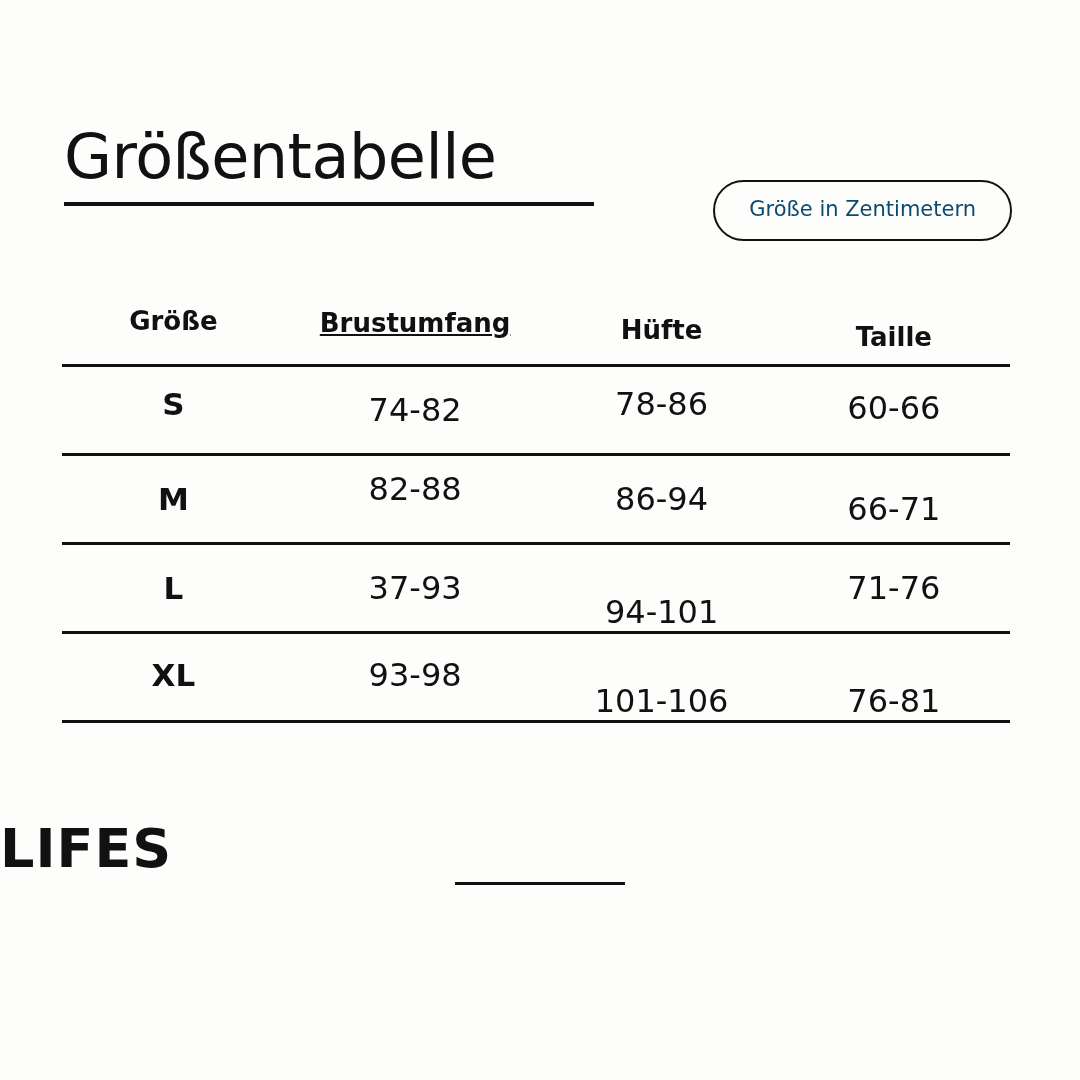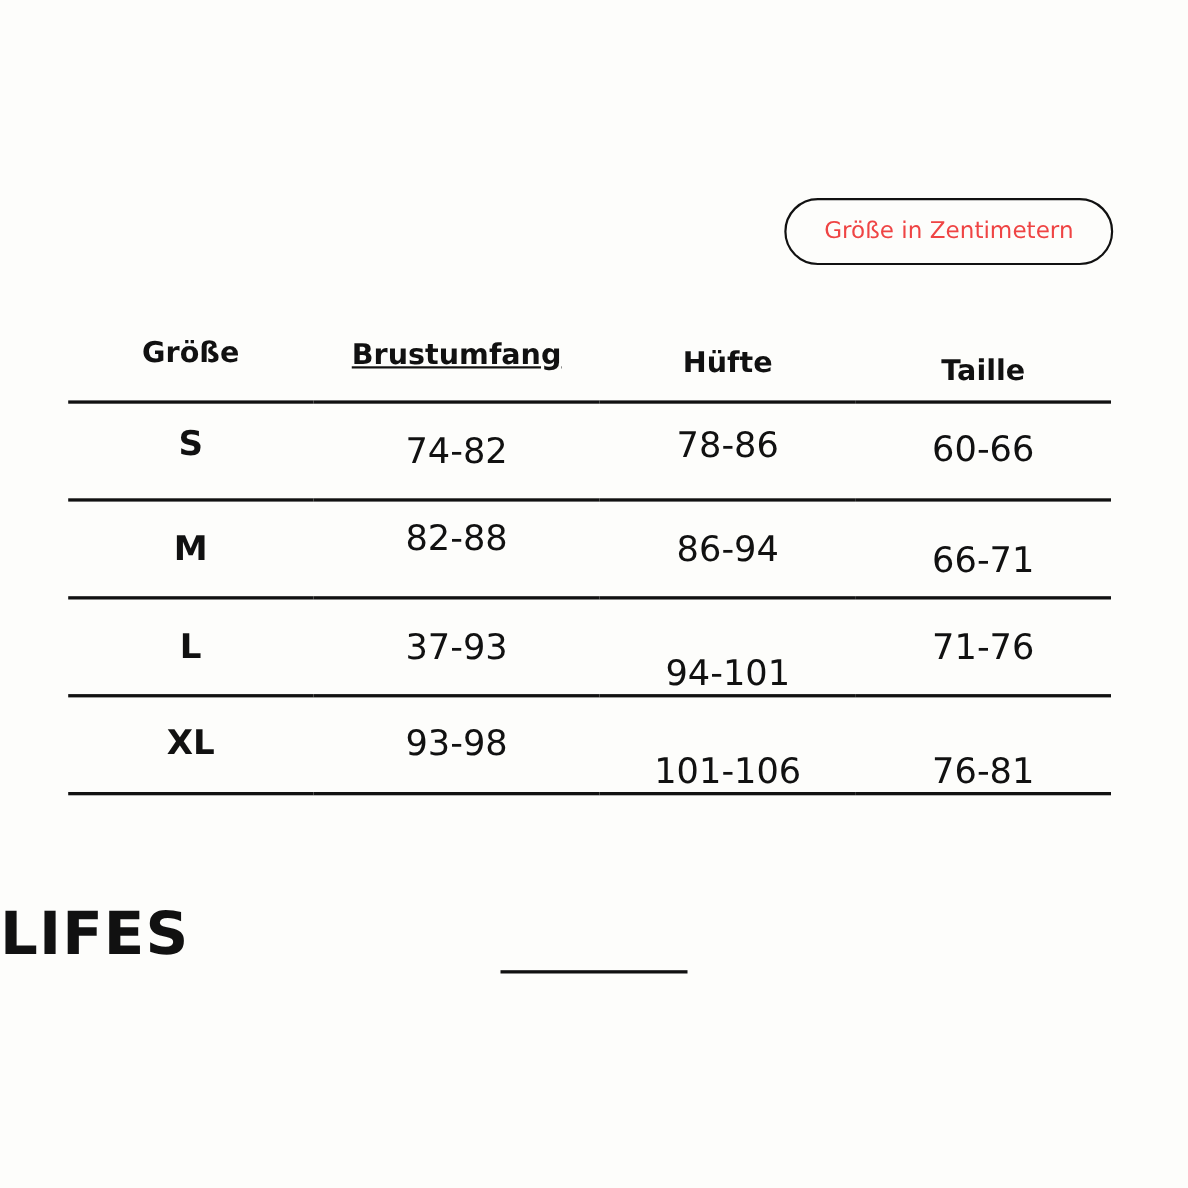--- a/index.html
+++ b/index.html
@@ -57,21 +57,21 @@
   .unit-badge {
     position: absolute;
     right: 4px;
     top: 54px;
     border: 2px solid #111111;
     border-radius: 40px;
     padding: 17px 34px 19px 34px;
     font-size: 21px;
     font-weight: 400;
     line-height: 1;
-    color: #ef4444;
+    color: #0c4a6e;
     white-space: nowrap;
     background: transparent;
   }
 
   
   .table-wrap {
     position: absolute;
     left: 62px;
     top: 312px;
     width: 948px;
@@ -159,20 +159,24 @@
     letter-spacing: 3.2px;
     color: #111111;
   }
 </style>
 </head>
 <body>
 
 <div class="page">
 
   <div class="header">
+    <div class="title-wrap">
+      <div class="title">Größentabelle</div>
+      <div class="title-underline"></div>
+    </div>
     <div class="unit-badge">Größe in Zentimetern</div>
   </div>
 
   <div class="table-wrap">
     <table class="size-table">
       <colgroup>
         <col class="c-size">
         <col class="c-chest">
         <col class="c-hip">
         <col class="c-waist">

